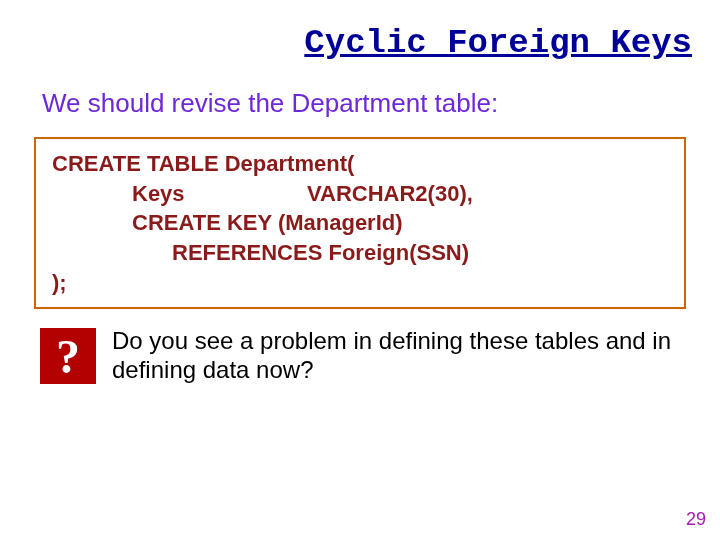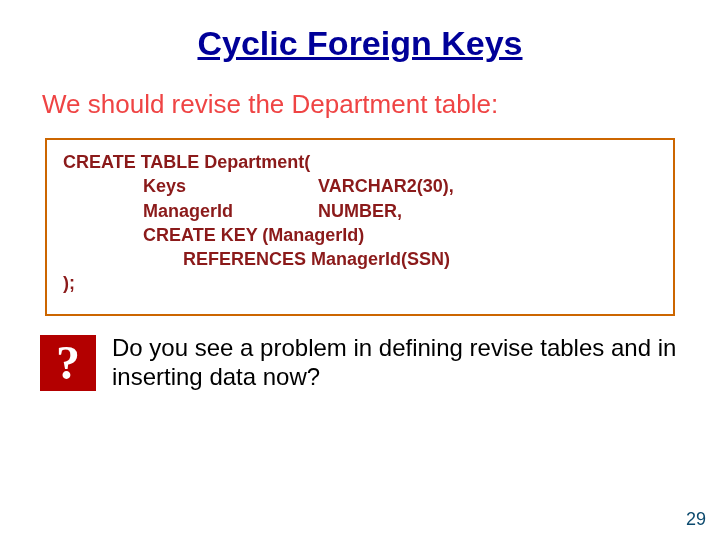--- a/index.html
+++ b/index.html
@@ -1,45 +1,44 @@
 <!DOCTYPE html>
 <html><head>
 <meta charset="utf-8">
 <style>
   * { margin: 0; padding: 0; box-sizing: border-box; }
   html, body { width: 720px; height: 540px; background: #fff; font-family: "Comic Sans MS", "Comic Sans", cursive, sans-serif; color: #000; }
   .slide { width: 720px; height: 540px; position: relative; padding: 18px 28px 0 28px; }
-  .title { text-align: center; font-size: 34px; font-weight: bold; color: #000099; text-decoration: underline; margin-top: 6px; margin-bottom: 26px; }
-  .intro { font-size: 26px; color: #ef4444; margin: 0 14px 18px 14px; }
-  .codebox { border: 2px solid #cc6600; padding: 10px 16px 18px 16px; margin: 0 17px; color: #8b1a1a; font-family: Verdana, Geneva, sans-serif; font-weight: bold; font-size: 18px; line-height: 1.35; }
+  .title { text-align: right; font-size: 34px; font-weight: bold; color: #000099; text-decoration: underline; margin-top: 6px; margin-bottom: 26px; font-family: Liberation Mono, monospace; }
+  .intro { font-size: 26px; color: #6d28d9; margin: 0 14px 18px 14px; }
+  .codebox { border: 2px solid #cc6600; padding: 10px 16px 10px 16px; margin: 0 6px; color: #8b1a1a; font-family: Verdana, Geneva, sans-serif; font-weight: bold; font-size: 22px; line-height: 1.35; }
   .codebox .indent1 { padding-left: 80px; }
   .codebox .indent2 { padding-left: 120px; }
   .col1 { display: inline-block; width: 175px; }
   .question-row { display: flex; align-items: center; margin: 18px 6px 0 12px; gap: 16px; }
   .qmark { width: 56px; height: 56px; background: #b30000; display: flex; align-items: center; justify-content: center; color: #fff; font-family: Georgia, "Times New Roman", serif; font-size: 48px; font-weight: bold; flex: 0 0 56px; }
   .qtext { font-size: 24px; line-height: 1.2; flex: 1; }
-  .pagenum { position: absolute; right: 14px; bottom: 10px; font-size: 18px; color: #0c4a6e; font-family: Arial, sans-serif; }
+  .pagenum { position: absolute; right: 14px; bottom: 10px; font-size: 18px; color: #a21caf; font-family: Arial, sans-serif; }
 </style>
 </head>
 <body>
 
 <div class="slide">
 
   <div class="title">Cyclic Foreign Keys</div>
 
   <div class="intro">We should revise the Department table:</div>
 
   <div class="codebox">
     <div>CREATE TABLE Department(</div>
     <div class="indent1"><span class="col1">Keys</span><span>VARCHAR2(30),</span></div>
-    <div class="indent1"><span class="col1">ManagerId</span><span>NUMBER,</span></div>
     <div class="indent1">CREATE KEY (ManagerId)</div>
-    <div class="indent2">REFERENCES ManagerId(SSN)</div>
+    <div class="indent2">REFERENCES Foreign(SSN)</div>
     <div>);</div>
   </div>
 
   <div class="question-row">
     <div class="qmark">?</div>
-    <div class="qtext">Do you see a problem in defining revise tables and in inserting data now?</div>
+    <div class="qtext">Do you see a problem in defining these tables and in defining data now?</div>
   </div>
 
   <div class="pagenum">29</div>
 </div>
 
 </body></html>

